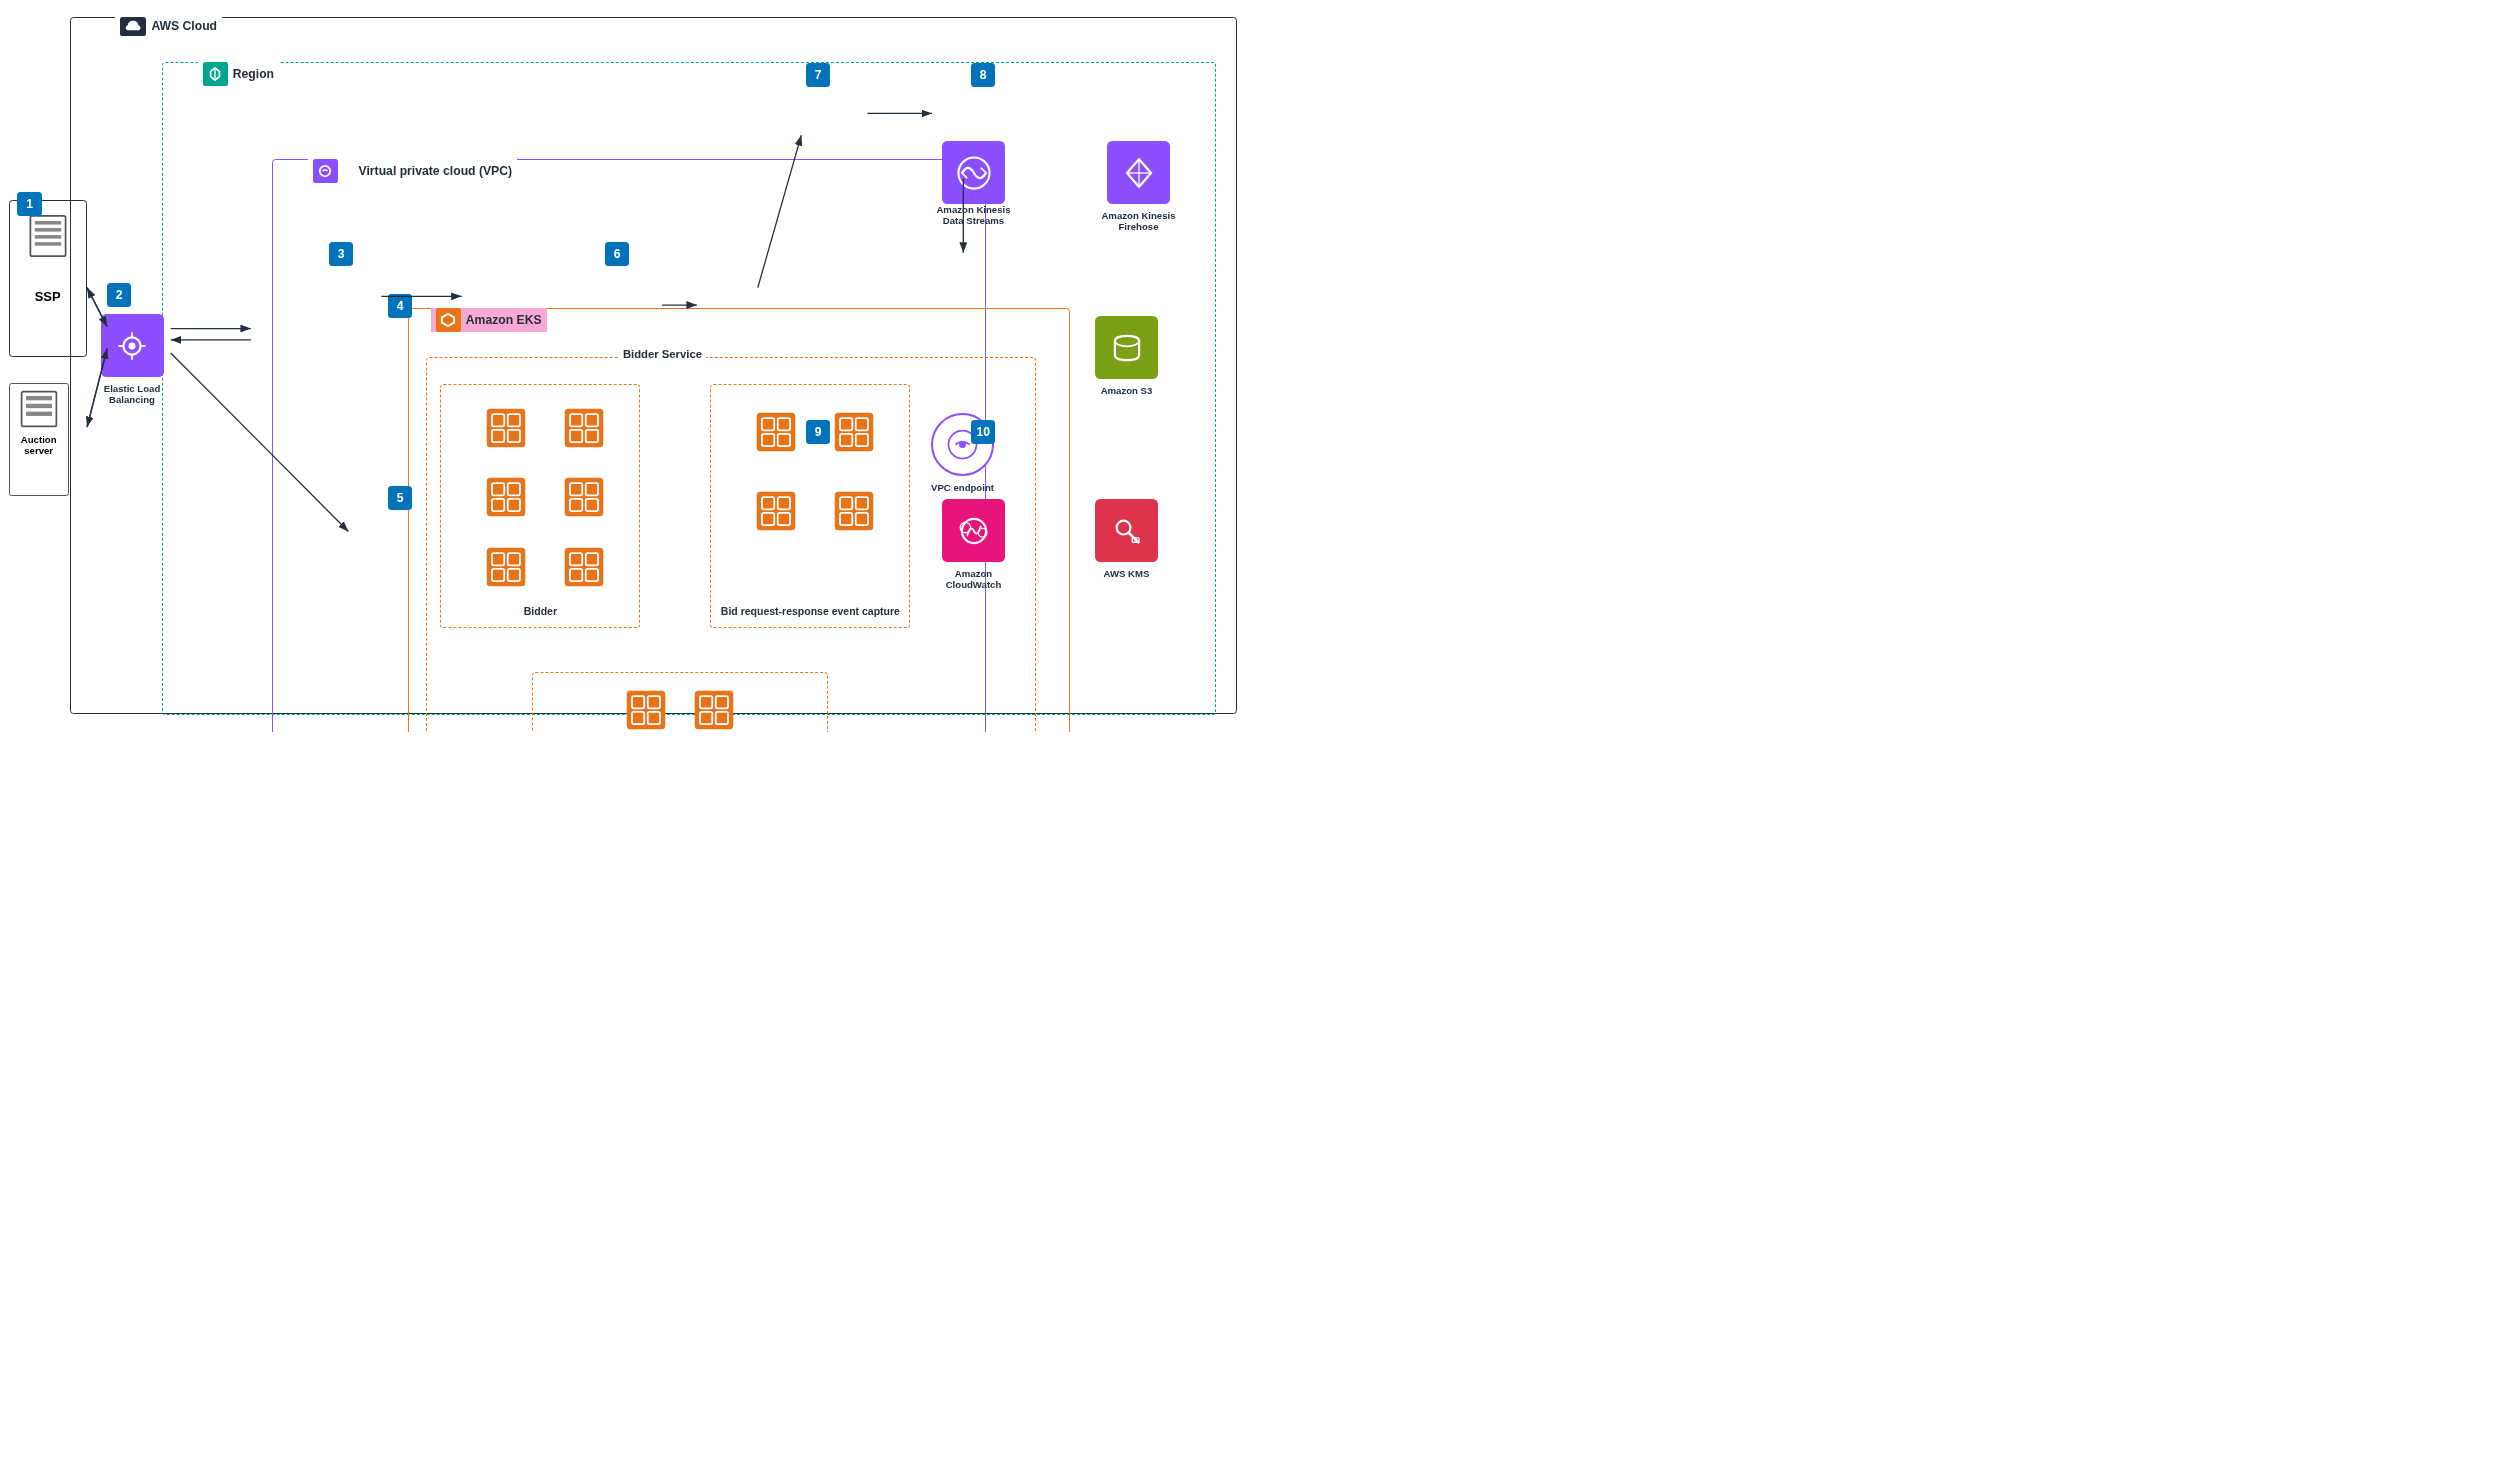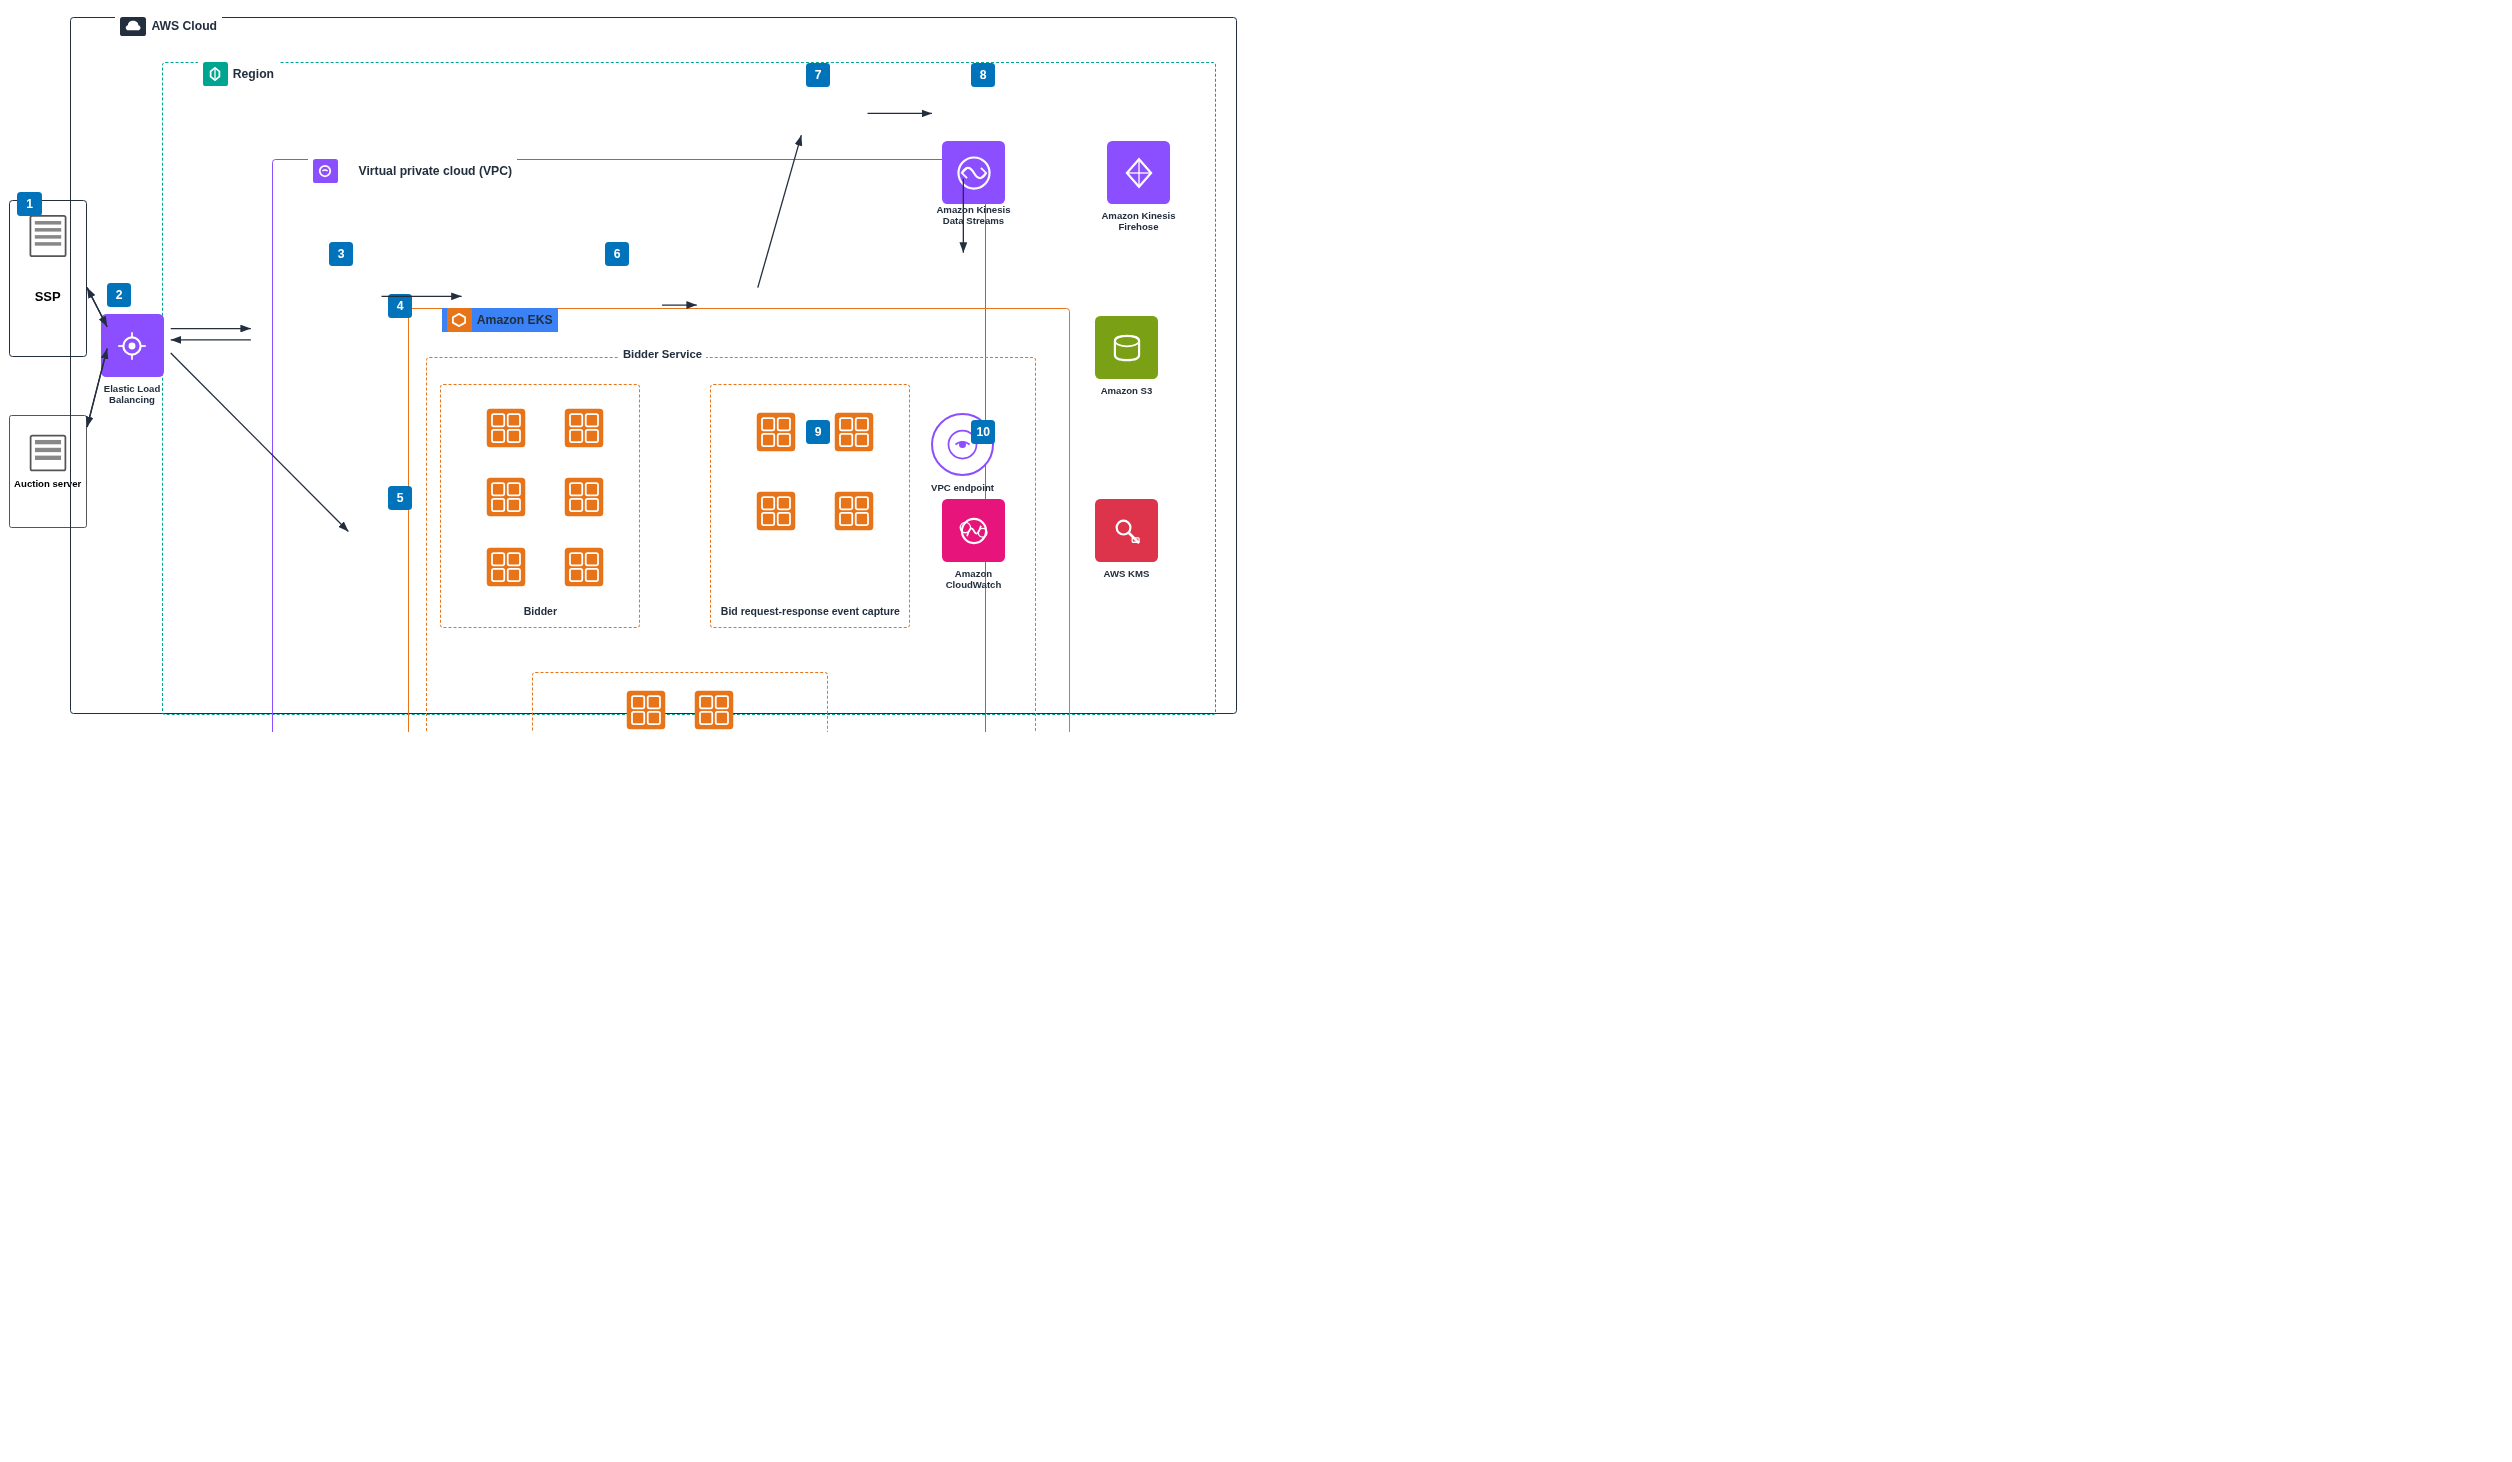--- a/index.html
+++ b/index.html
@@ -136,25 +136,25 @@
       left: 135px;
       top: 148px;
       width: 662px;
       height: 531px;
       border: 1.7px solid #E8741A;
       border-radius: 3.5px;
     }
     .eks-label {
       position: absolute;
       top: -1.7px;
-      left: 33px;
+      left: 22px;
       display: flex;
       align-items: center;
       gap: 5.2px;
-      background: #3b82f6;
+      background: #f9a8d4;
       padding: 0 5.2px;
     }
     .eks-icon {
       width: 24.4px;
       height: 24.4px;
       background: #E8741A;
       border-radius: 2.6px;
       display: flex;
       align-items: center;
       justify-content: center;
@@ -216,21 +216,21 @@
     <svg width="44" height="44" viewBox="0 0 50 50">
       <rect x="5" y="2" width="40" height="46" rx="2" fill="none" stroke="#555" stroke-width="2"></rect>
       <rect x="10" y="8" width="30" height="4" fill="#888"></rect>
       <rect x="10" y="16" width="30" height="4" fill="#888"></rect>
       <rect x="10" y="24" width="30" height="4" fill="#888"></rect>
       <rect x="10" y="32" width="30" height="4" fill="#888"></rect>
     </svg>
     <span style="font-size:13px;font-weight:bold;margin-top:24px;">SSP</span>
   </div>
 
-  <div style="position:absolute;left:8.7px;top:383px;width:78px;height:113px;border:1.7px solid #555;border-radius:2.6px;display:flex;flex-direction:column;align-items:center;padding-top:17px;gap:5.2px;margin-top:32px;">
+  <div style="position:absolute;left:8.7px;top:383px;width:60px;height:113px;border:1.7px solid #555;border-radius:2.6px;display:flex;flex-direction:column;align-items:center;padding-top:5px;gap:5.2px;">
     <svg width="40" height="40" viewBox="0 0 46 46">
       <rect x="3" y="3" width="40" height="40" rx="2" fill="none" stroke="#555" stroke-width="2"></rect>
       <rect x="8" y="8" width="30" height="5" fill="#888"></rect>
       <rect x="8" y="17" width="30" height="5" fill="#888"></rect>
       <rect x="8" y="26" width="30" height="5" fill="#888"></rect>
     </svg>
     <span style="font-size:9.6px;font-weight:bold;text-align:center;">Auction server</span>
   </div>
 
   <div class="aws-cloud-box">

